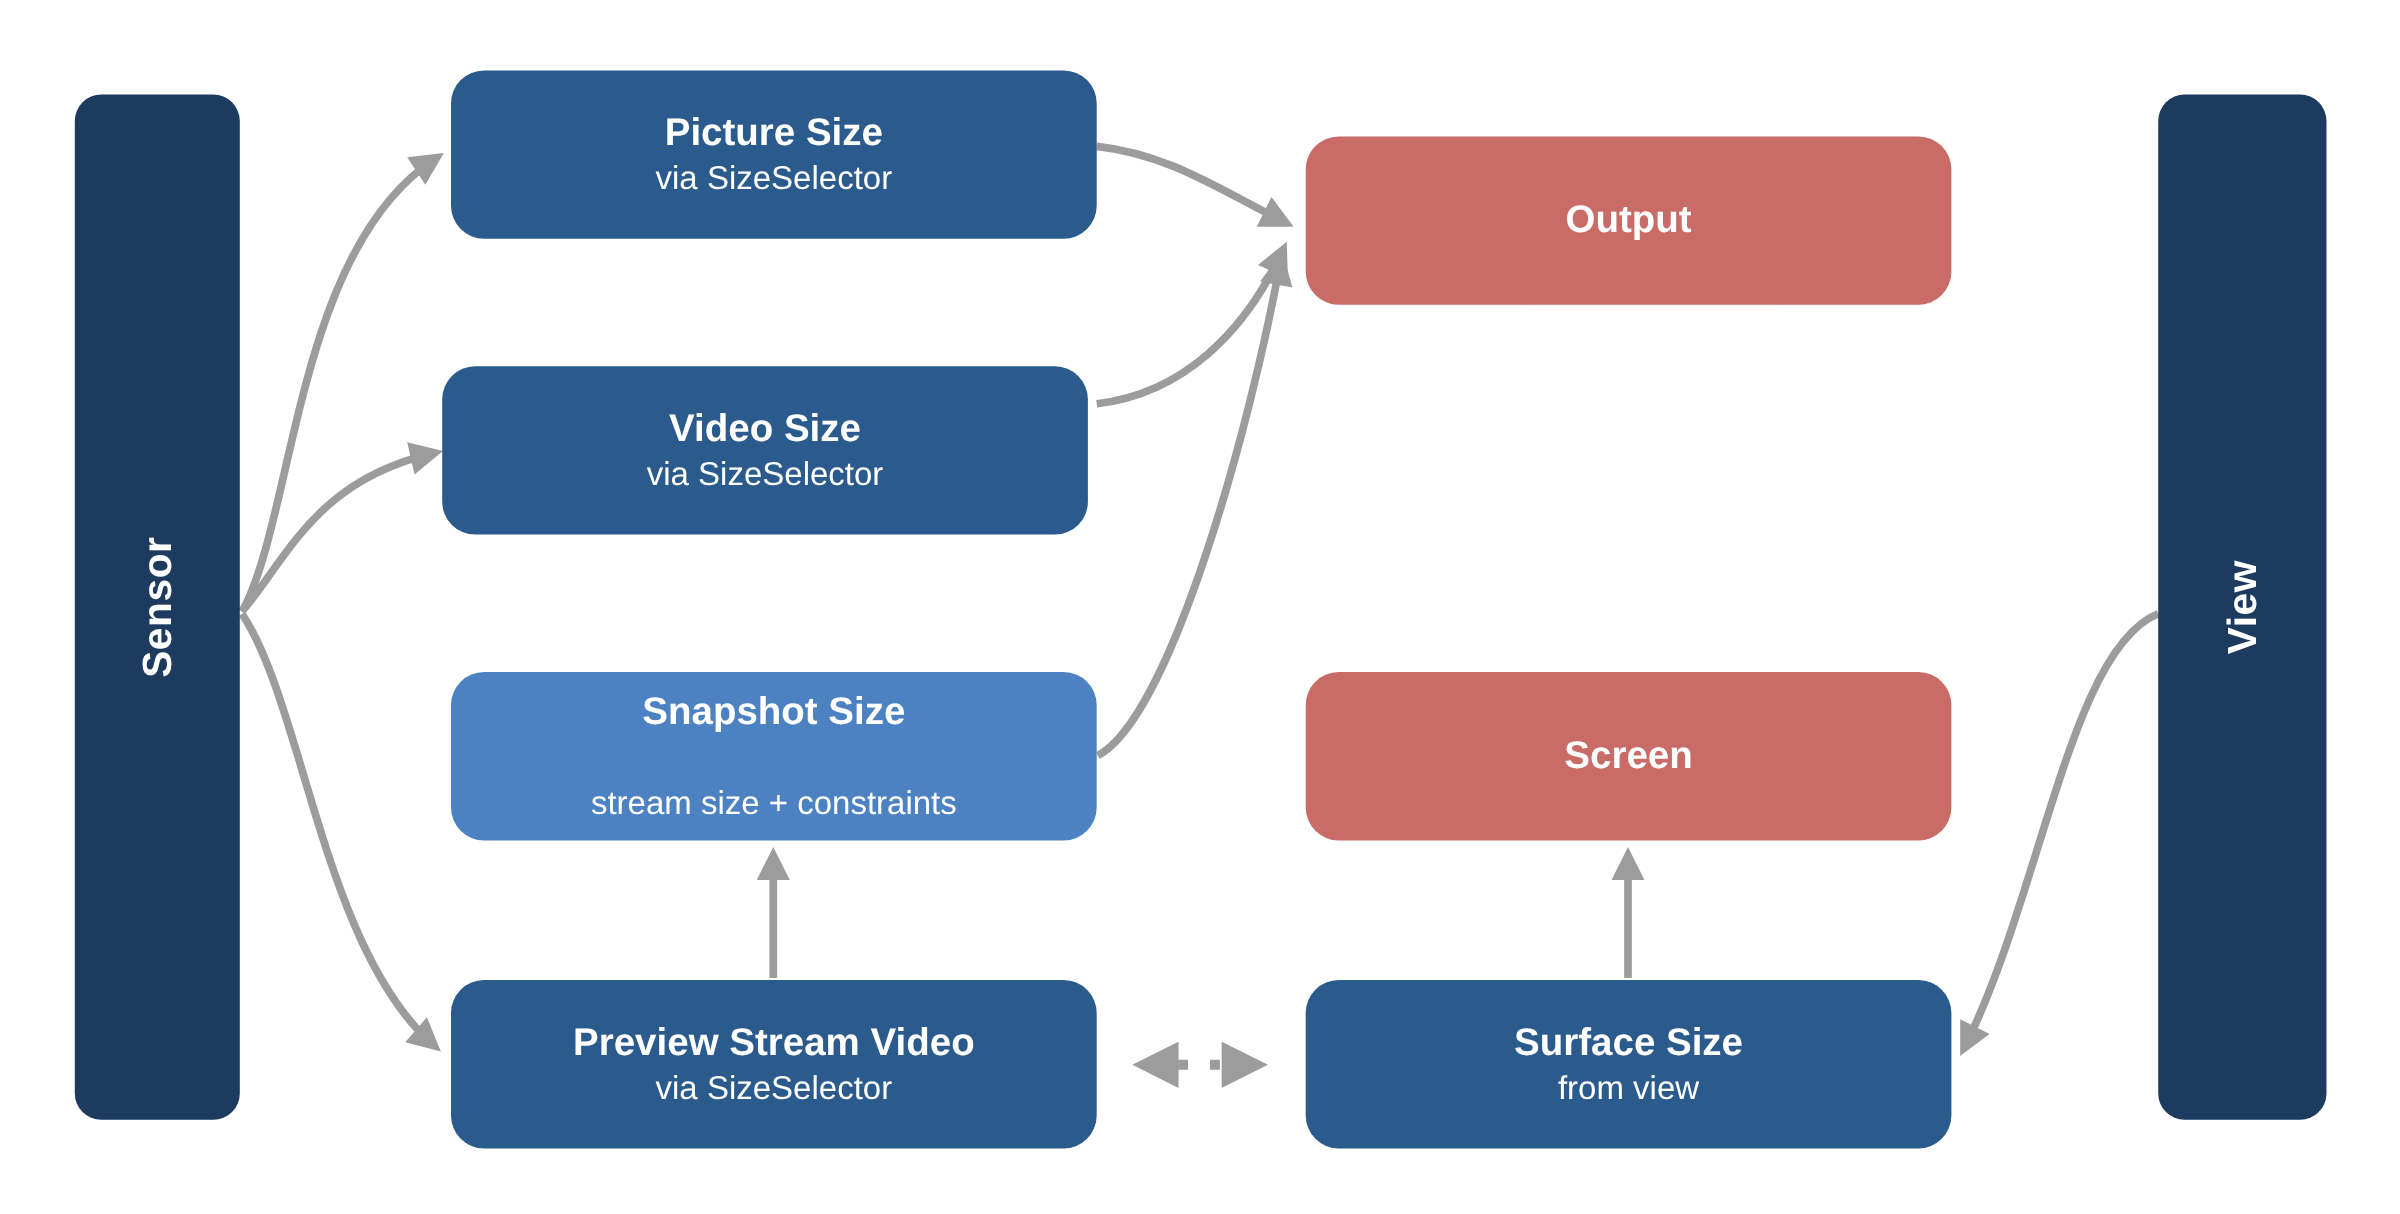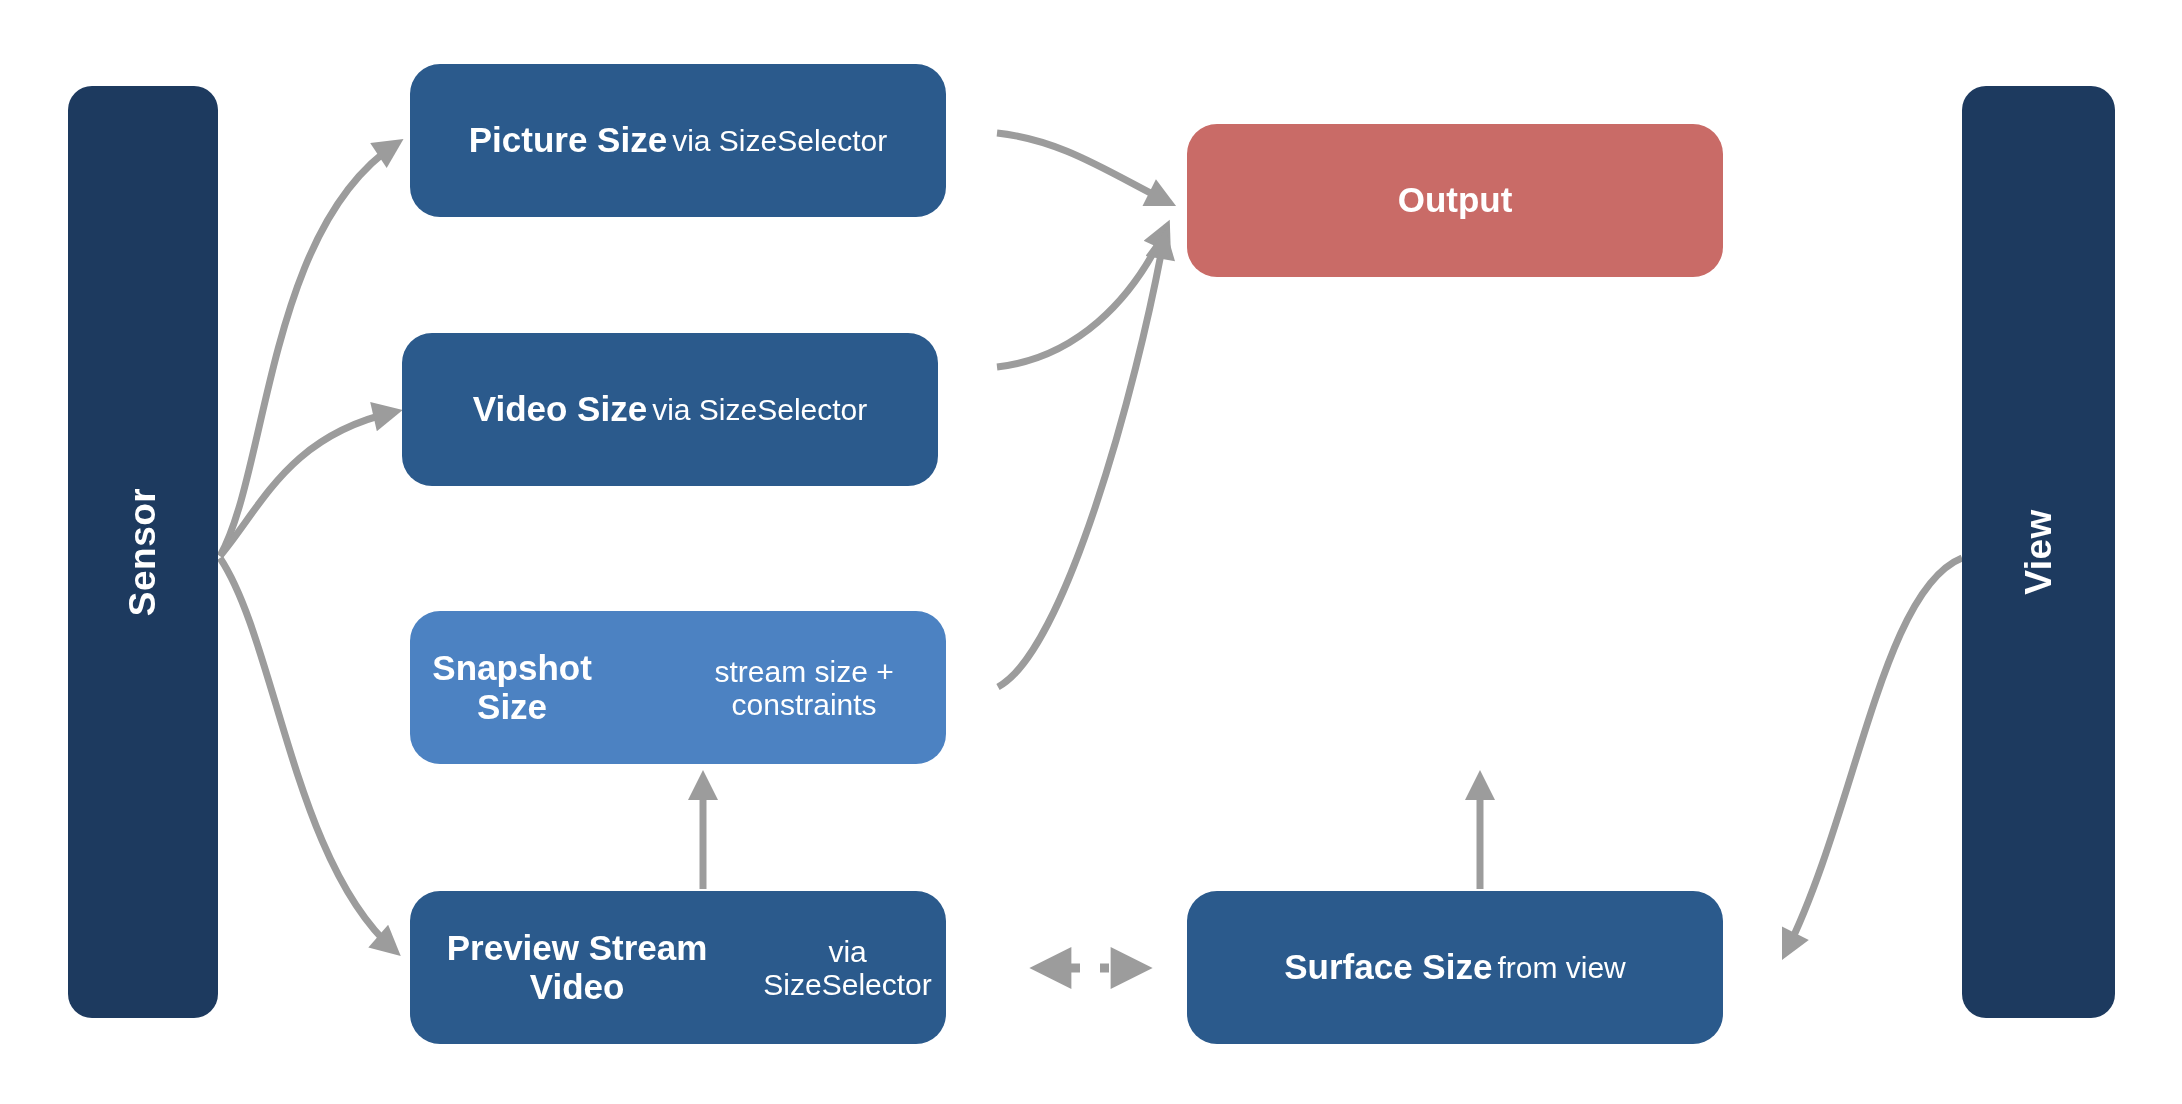--- a/index.html
+++ b/index.html
@@ -18,23 +18,23 @@
     border-radius:24px;
     display:flex;align-items:center;justify-content:center;
   }
   .bar span{
     transform:rotate(-90deg);
     white-space:nowrap;
     color:#ffffff;font-weight:700;font-size:37px;letter-spacing:0.5px;
   }
   .node{
     position:absolute;
-    width:536px;height:153px;
+    width:587px;height:153px;
     border-radius:30px;
-    display:flex;align-items:center;justify-content:center;
+    display:flex;flex-direction:column;align-items:center;justify-content:center;
     color:#ffffff;text-align:center;
     gap:5px;
   }
   .node .title{font-weight:700;font-size:35px;line-height:1.1;}
   .node .subtitle{font-weight:400;font-size:30px;line-height:1.1;}
   .blue{background:#2b5a8c;}
   .lightblue{background:#4c82c2;gap:48px;}
   .red{background:#c96b67;}
 </style>
 </head>
@@ -92,19 +92,22 @@
 
   <div class="node blue" style="left:410px;top:891px;">
     <div class="title">Preview Stream Video</div>
     <div class="subtitle">via SizeSelector</div>
   </div>
 
   <div class="node red" style="left:1187px;top:124px;">
     <div class="title">Output</div>
   </div>
 
+  <div class="node red" style="left:1187px;top:611px;">
+    <div class="title">Screen</div>
+  </div>
 
   <div class="node blue" style="left:1187px;top:891px;">
     <div class="title">Surface Size</div>
     <div class="subtitle">from view</div>
   </div>
 
 </div>
 
 </body></html>

